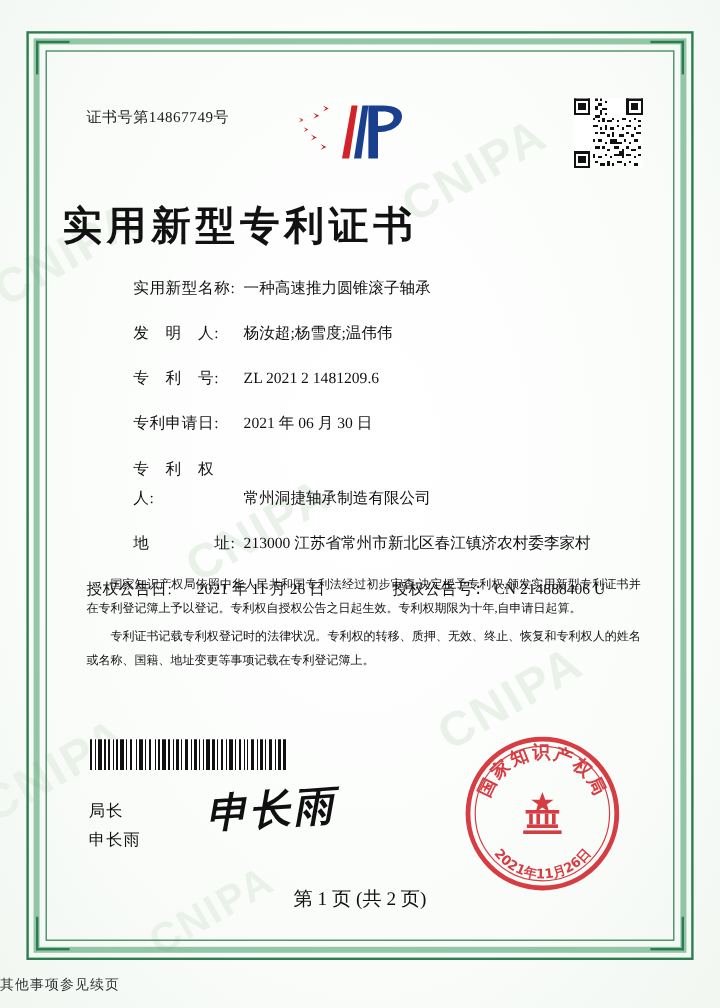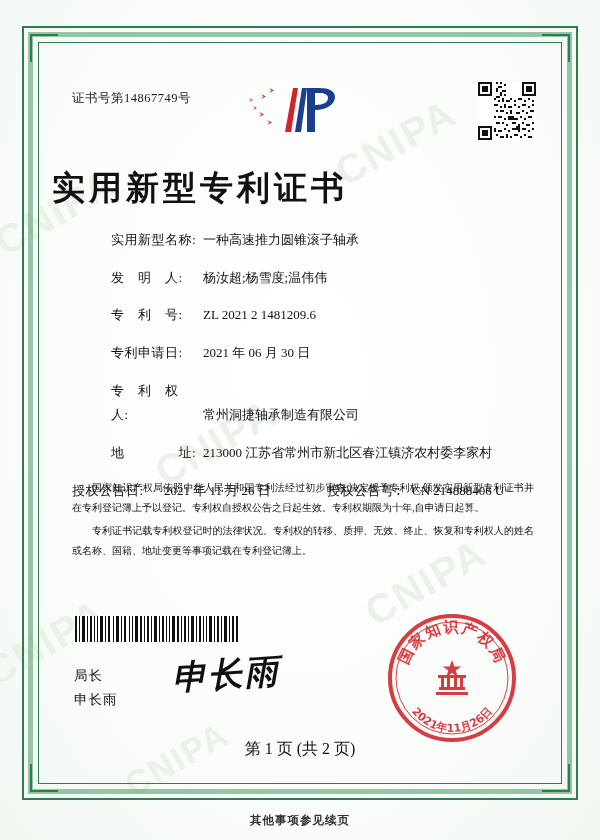--- a/index.html
+++ b/index.html
@@ -128,21 +128,21 @@
     position:absolute;right:30px;top:552px;width:132px;height:132px;
   }
   .seal svg{display:block;}
 
   .pagenum{
     position:absolute;left:0;right:0;bottom:10px;
     text-align:center;font-size:16px;color:#111;
   }
   .footnote{
     position:absolute;left:0;right:0;bottom:12px;
-    text-align:center;font-size:11.5px;color:#333;letter-spacing:1px;font-weight:bold;
+    text-align:left;font-size:11.5px;color:#333;letter-spacing:1px;
   }
 </style>
 </head>
 <body>
 
 <div class="page">
 
   <div class="wm wm1">CNIPA</div>
   <div class="wm wm2">CNIPA</div>
   <div class="wm wm3">CNIPA</div>

